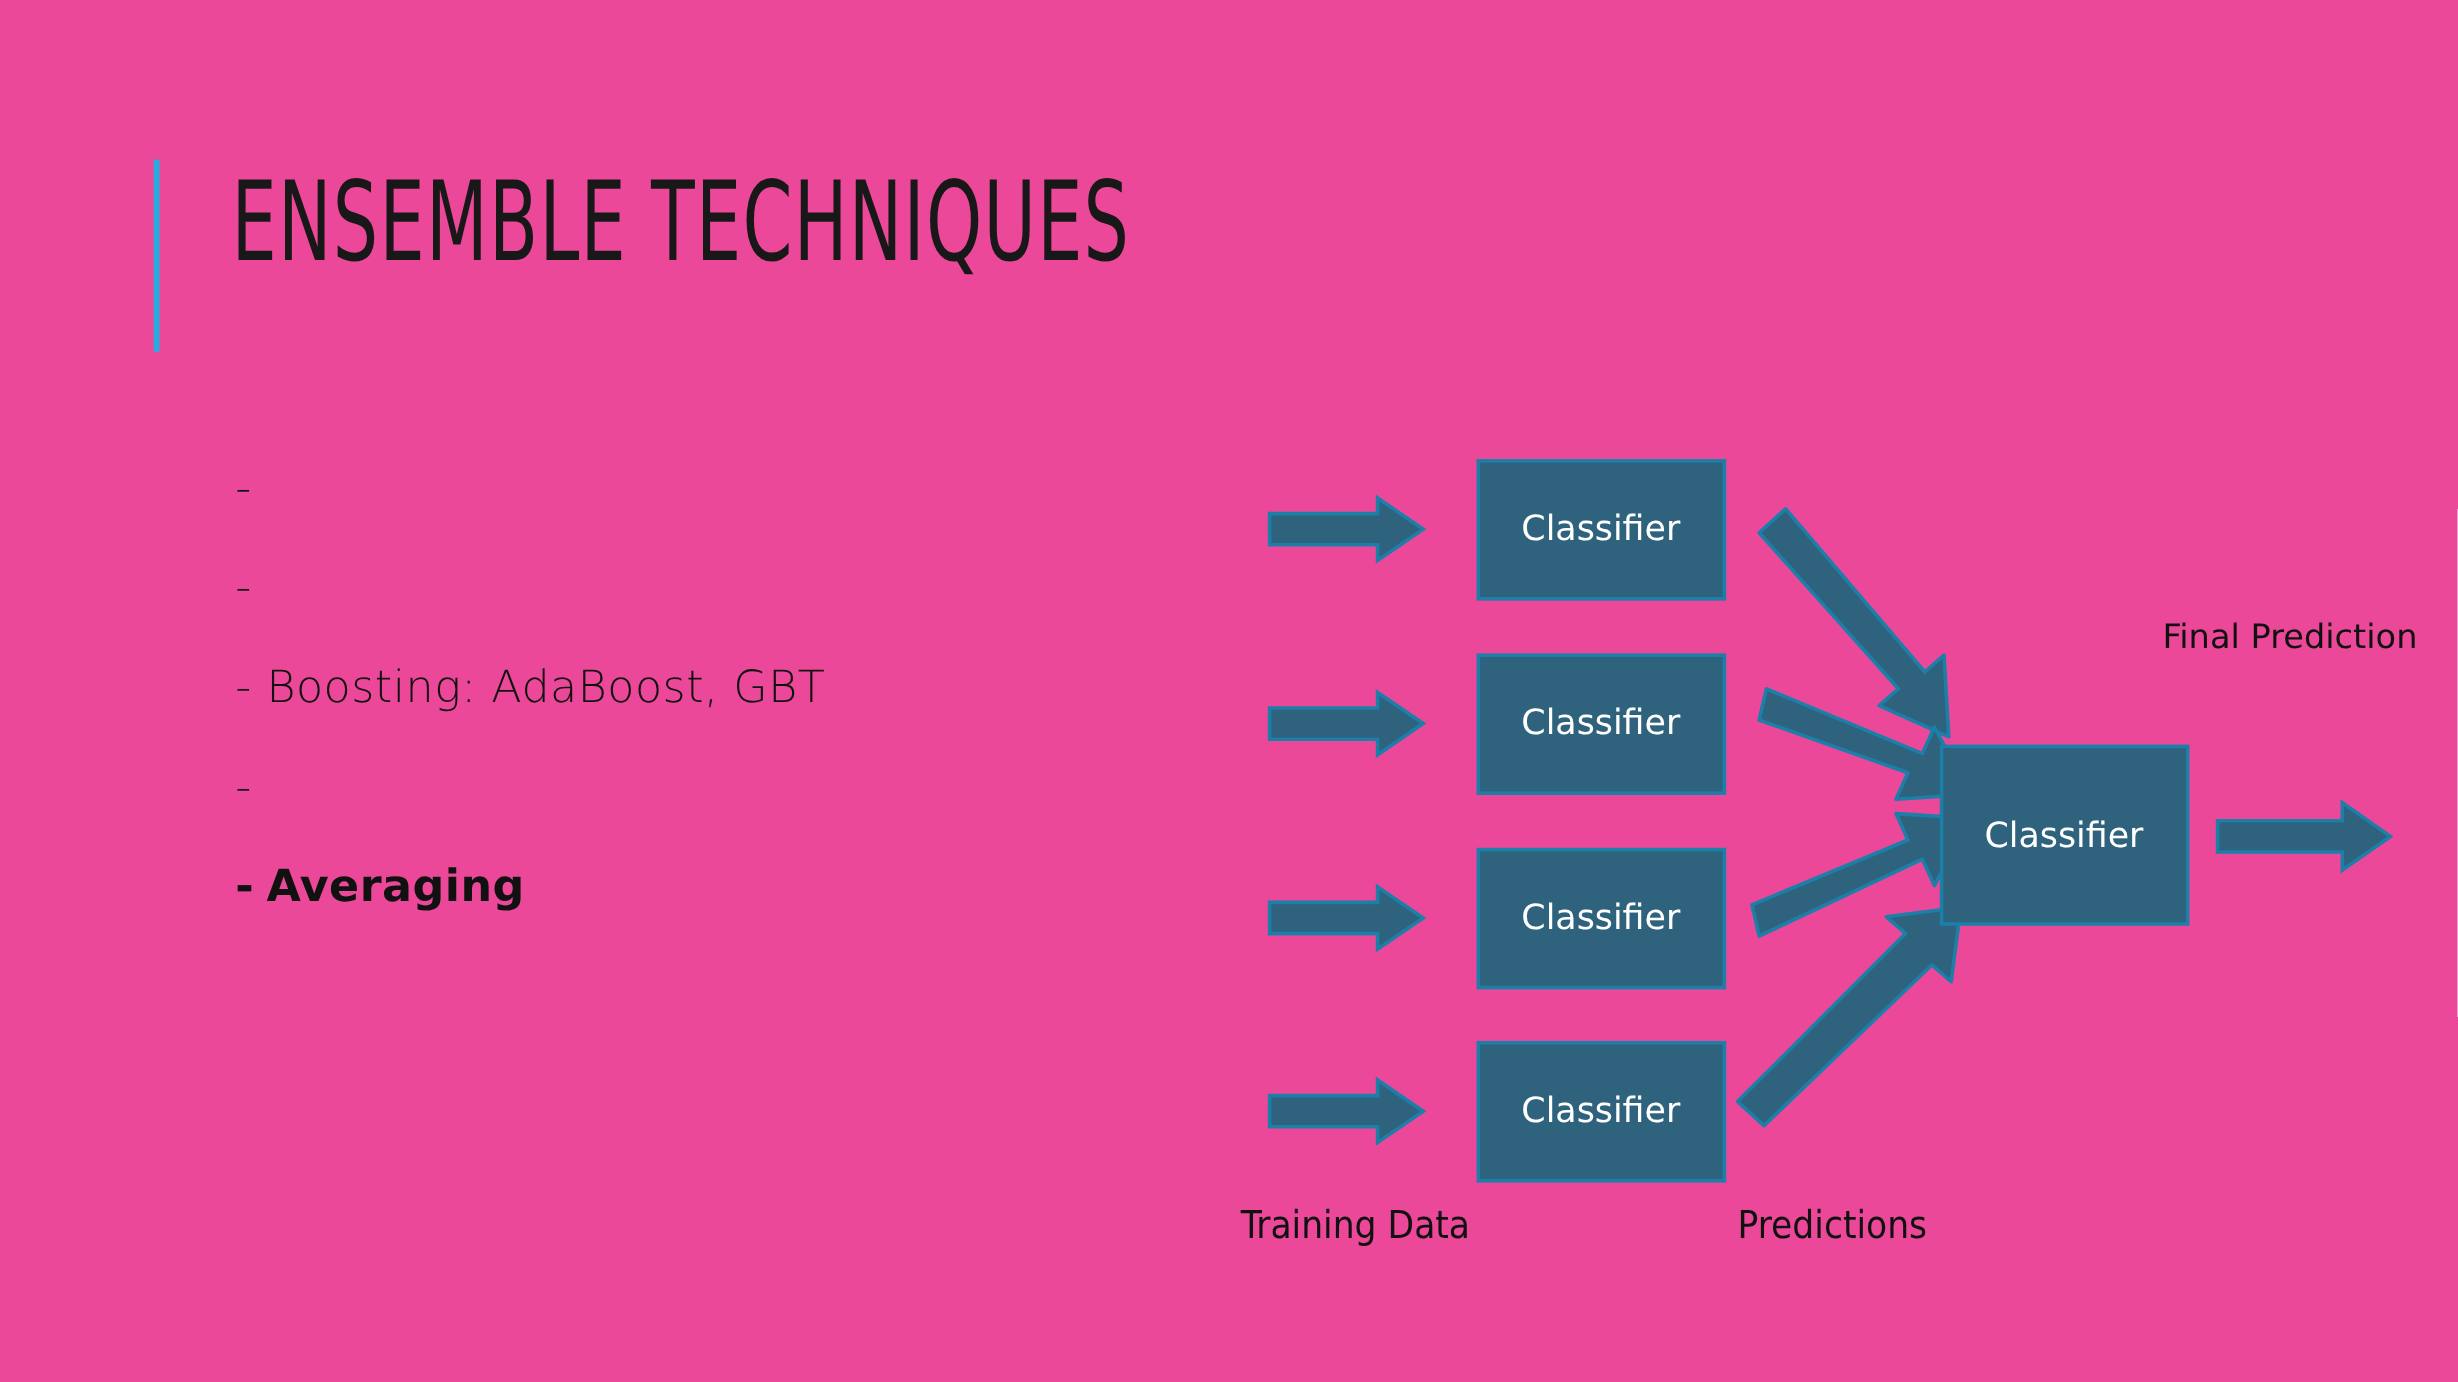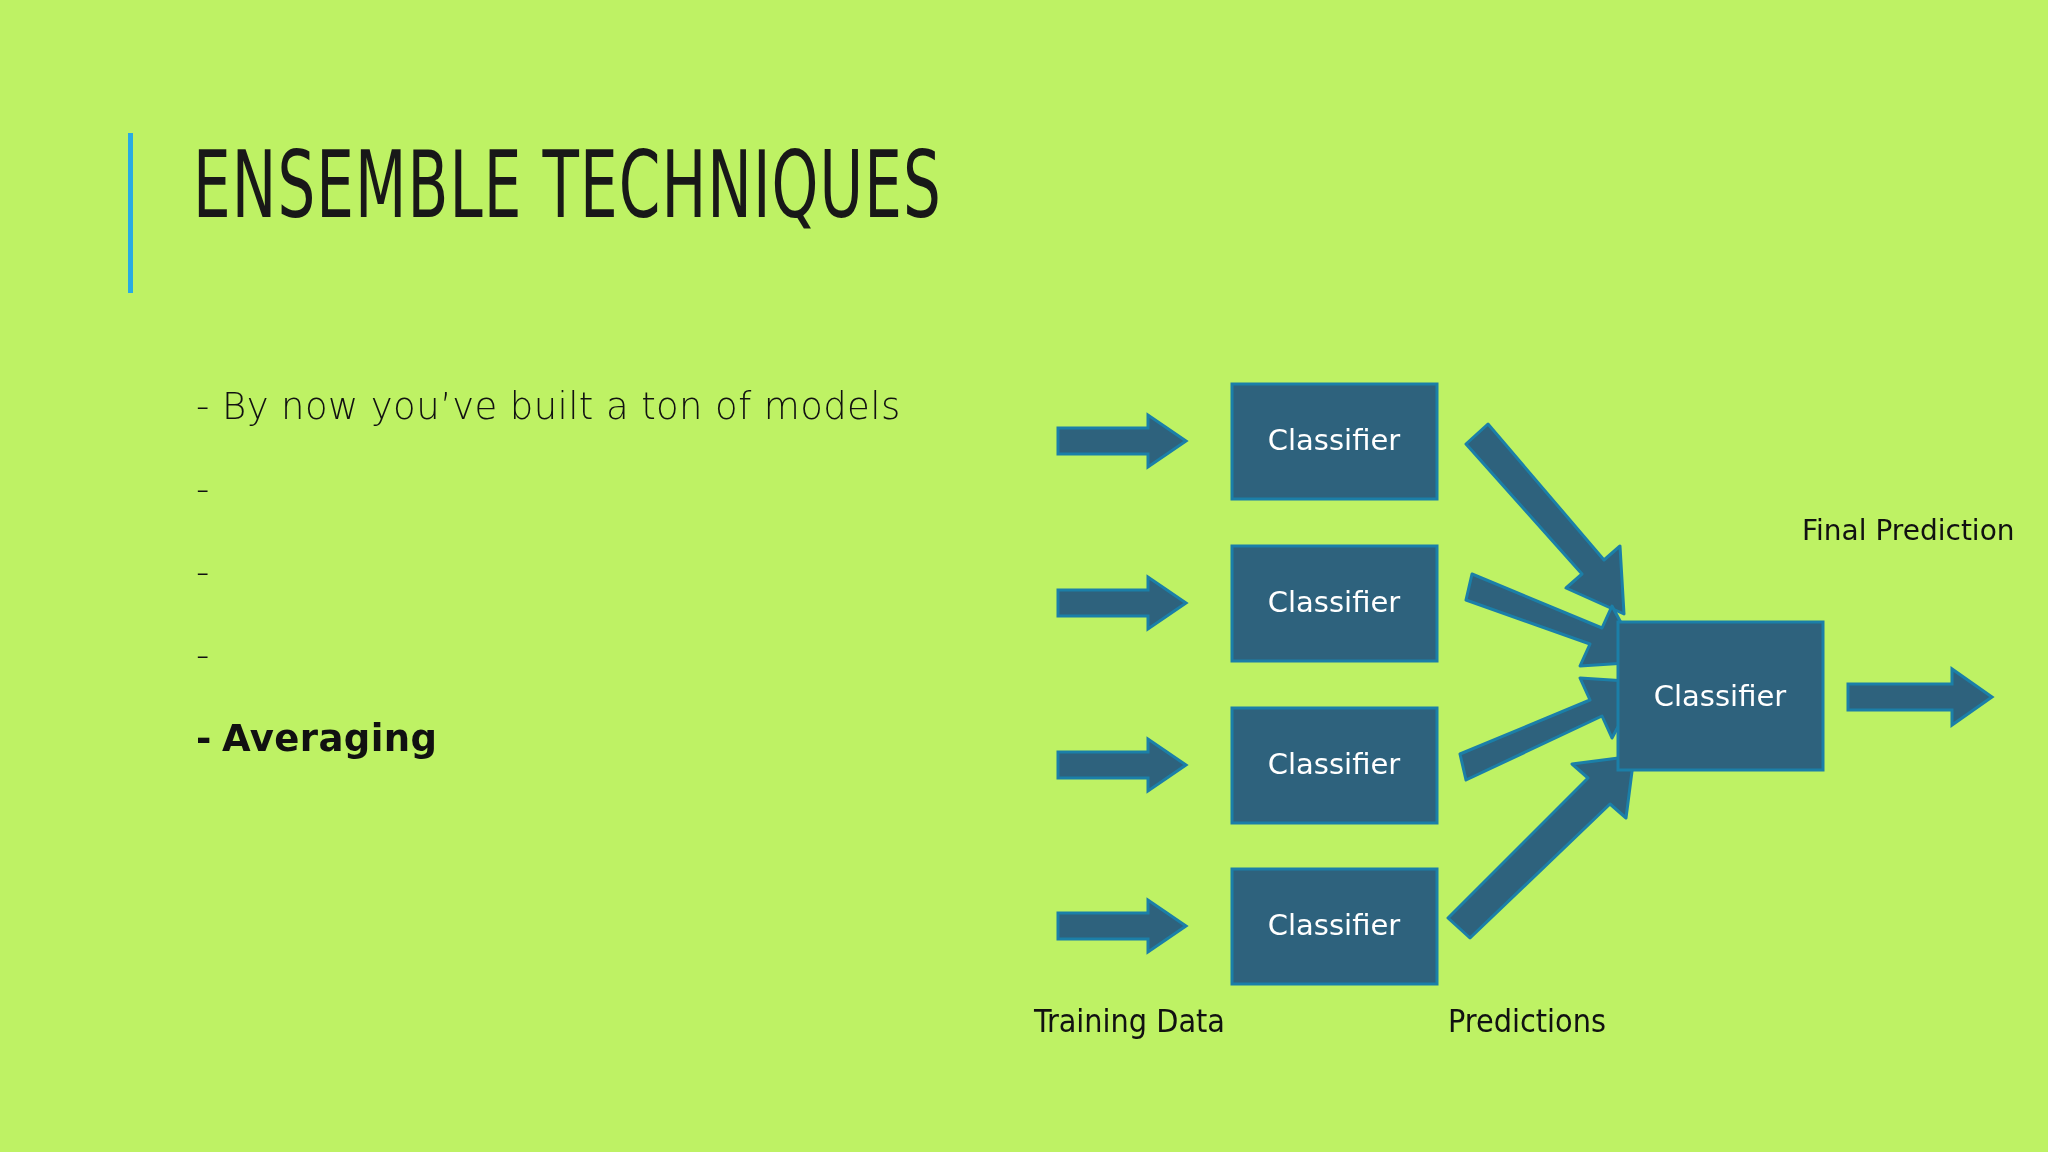--- a/index.html
+++ b/index.html
@@ -7,21 +7,21 @@
     padding: 0;
     background: #ffffff;
   }
   body {
     font-family: "Liberation Sans", sans-serif;
   }
   .slide {
     position: relative;
     width: 2048px;
     height: 1152px;
-    background: #bef264;
+    background: #ec4899;
     overflow: hidden;
   }
 
   
   .title-accent {
     position: absolute;
     left: 128px;
     top: 133px;
     width: 5px;
     height: 160px;
@@ -105,27 +105,27 @@
 <body>
 
 <div class="slide">
 
   <div class="title-accent"></div>
   <div class="slide-title">ENSEMBLE TECHNIQUES</div>
 
   <div class="bullets">
     <div class="bullet-row">
       <span class="bullet-dash">-</span>
-      <span class="bullet-text">By now you’ve built a ton of models</span>
     </div>
     <div class="bullet-row">
       <span class="bullet-dash">-</span>
     </div>
     <div class="bullet-row">
       <span class="bullet-dash">-</span>
+      <span class="bullet-text">Boosting: AdaBoost, GBT</span>
     </div>
     <div class="bullet-row">
       <span class="bullet-dash">-</span>
     </div>
     <div class="bullet-row bold">
       <span class="bullet-dash">-</span>
       <span class="bullet-text">Averaging</span>
     </div>
   </div>
 

